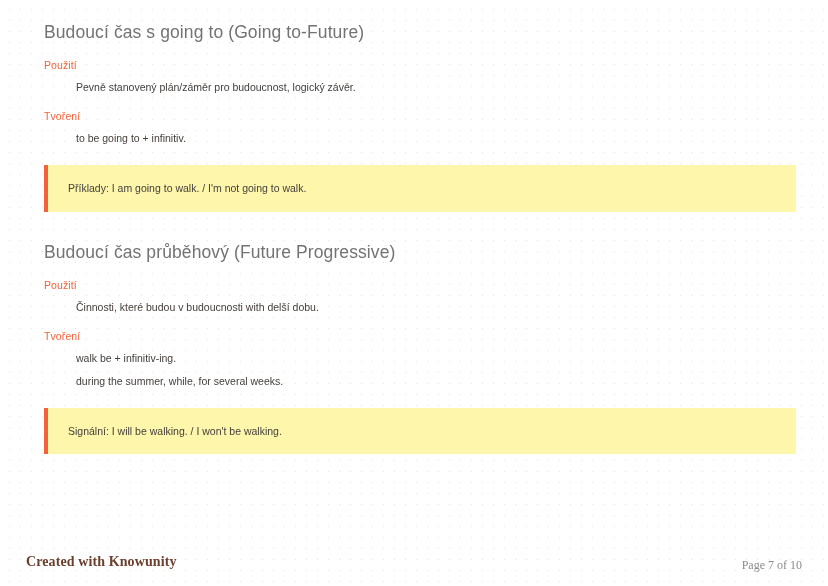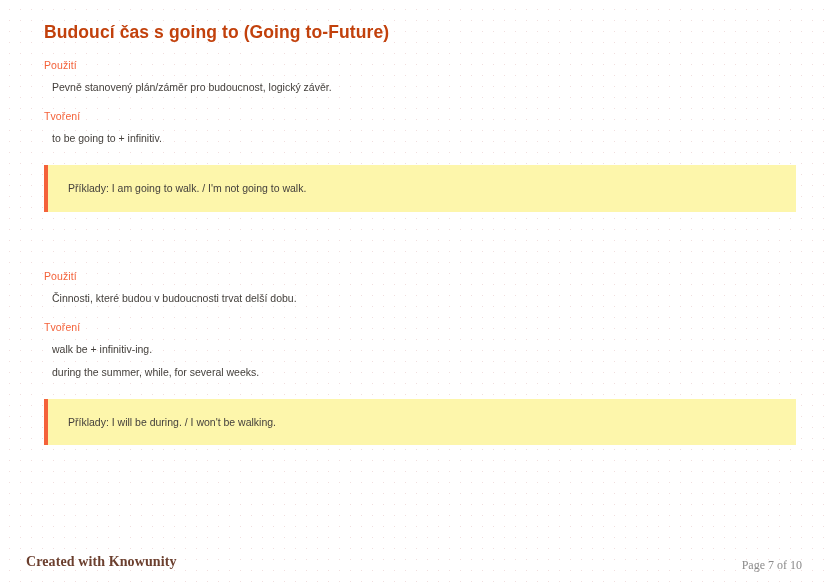--- a/index.html
+++ b/index.html
@@ -36,43 +36,43 @@
   }
   .content {
     position: absolute;
     left: 44px;
     top: 22px;
     width: 752px;
   }
   h1.section-title {
     font-size: 17.5px;
     line-height: 1.2;
-    color: #c2410c;
-    font-weight: bold;
+    color: #737373;
+    font-weight: normal;
     margin: 0 0 0 0;
     letter-spacing: 0.1px;
   }
   .block {
     margin-bottom: 0;
   }
   .sub-label {
     font-size: 10.5px;
     font-weight: normal;
     color: #f4623a;
     margin: 16px 0 0 0;
     letter-spacing: 0.1px;
   }
   .body-text {
     font-size: 10.5px;
     color: #44403c;
-    margin: 9px 0 0 8px;
+    margin: 9px 0 0 32px;
     line-height: 1.35;
   }
   .callout {
-    margin: 20px 0 16px 0;
+    margin: 20px 0 4px 0;
     background: #fdf6ab;
     border-left: 4px solid #f4623a;
     padding: 16px 0 16px 20px;
     width: 752px;
     box-sizing: border-box;
   }
   .callout .callout-text {
     font-size: 10.5px;
     color: #44403c;
     line-height: 1.35;
@@ -119,31 +119,32 @@
       <div class="body-text">to be going to + infinitiv.</div>
 
       <div class="callout">
         <div class="callout-text">Příklady: I am going to walk. / I'm not going to walk.</div>
       </div>
     </div>
 
     <div class="section-gap"></div>
 
     <div class="block">
+      <h1 class="section-title">Budoucí čas průběhový (Future Progressive)</h1>
 
       <div class="sub-label">Použití</div>
-      <div class="body-text">Činnosti, které budou v budoucnosti trvat delší dobu.</div>
+      <div class="body-text">Činnosti, které budou v budoucnosti with delší dobu.</div>
 
       <div class="sub-label">Tvoření</div>
       <div class="body-text">walk be + infinitiv-ing.</div>
 
       <div class="body-text">during the summer, while, for several weeks.</div>
 
       <div class="callout">
-        <div class="callout-text">Příklady: I will be during. / I won't be walking.</div>
+        <div class="callout-text">Signální: I will be walking. / I won't be walking.</div>
       </div>
     </div>
 
   </div>
 
   <div class="footer-left">Created with Knowunity</div>
   <div class="footer-right">Page 7 of 10</div>
 
 </div>
 

